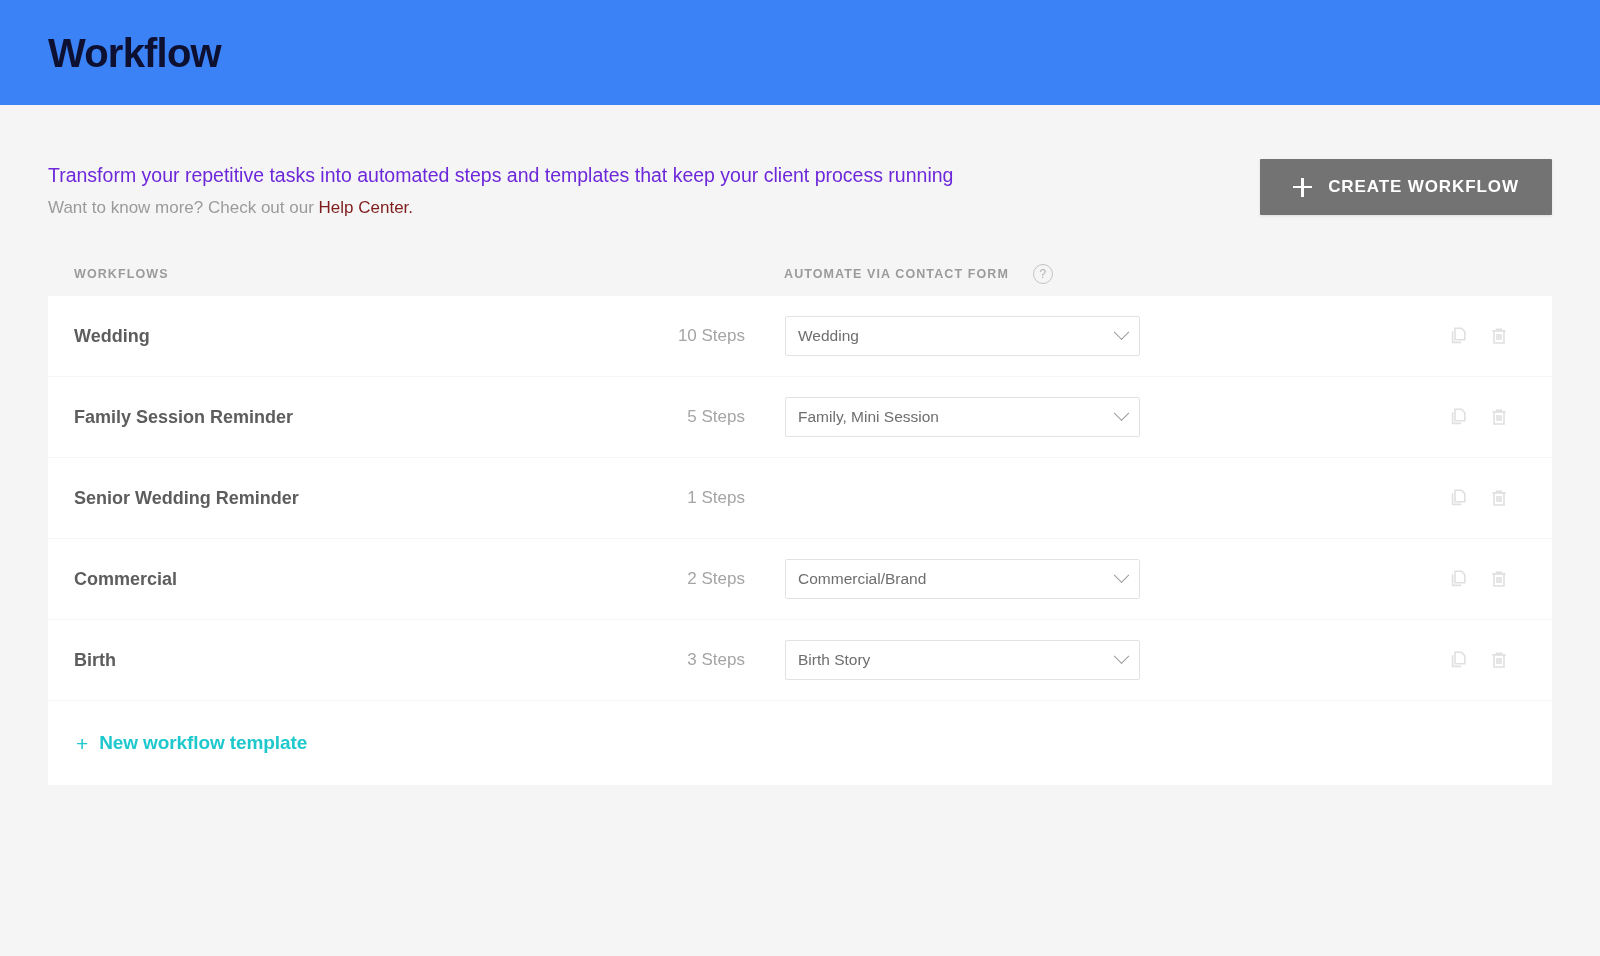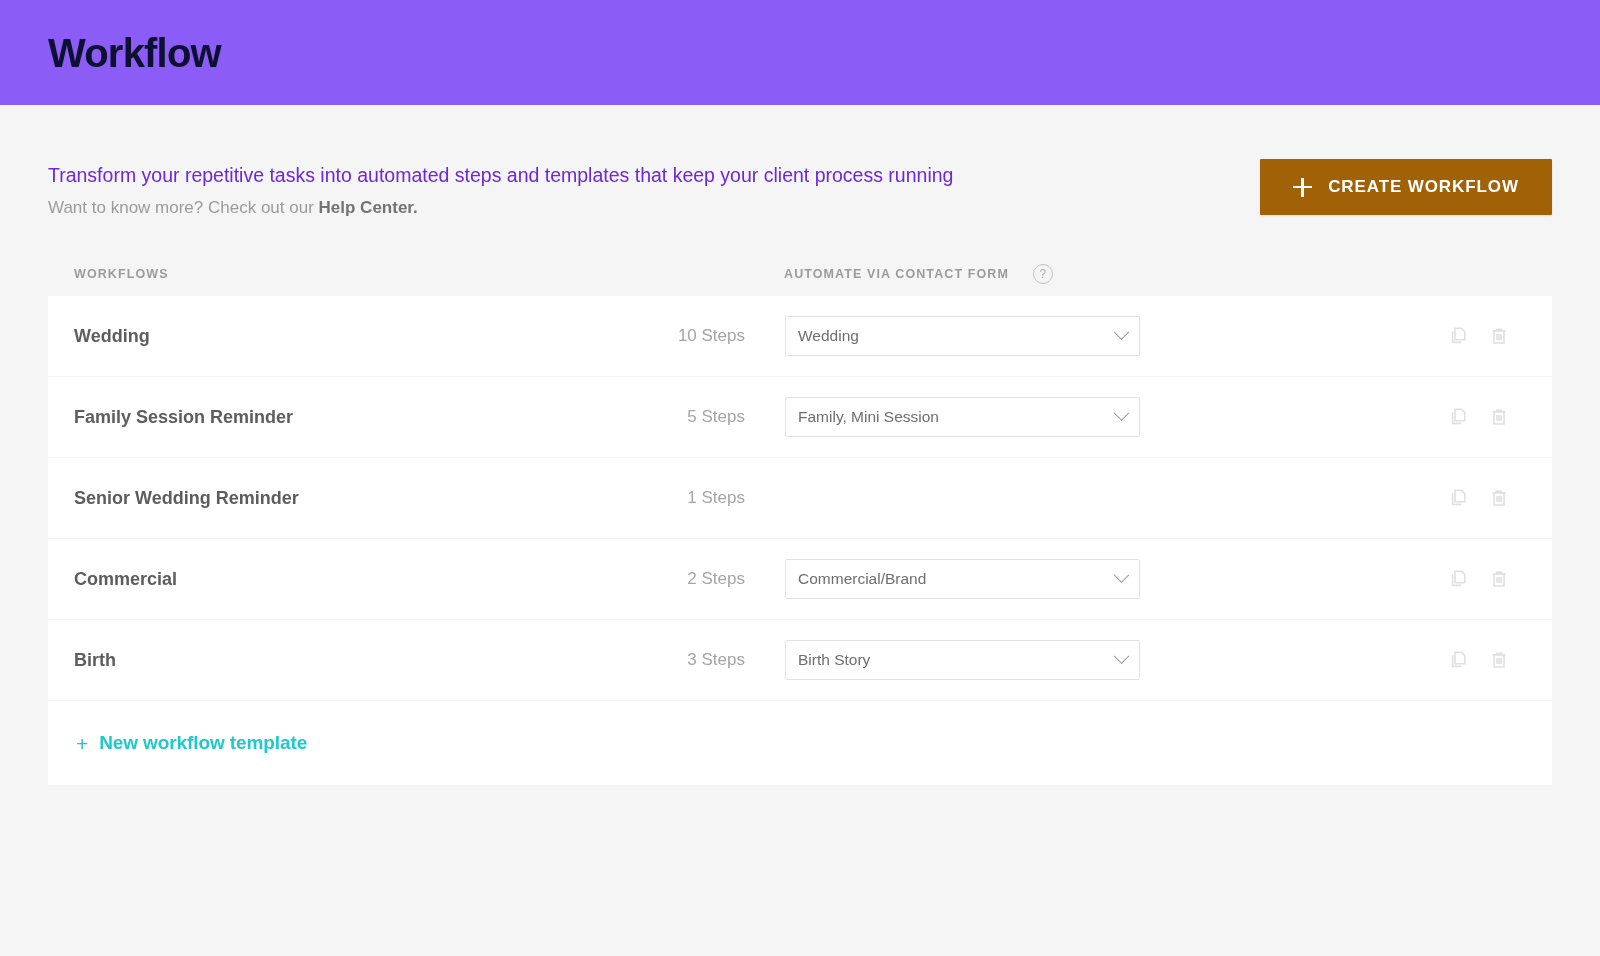--- a/index.html
+++ b/index.html
@@ -12,21 +12,21 @@
 
   body {
     font-family: "Liberation Sans", sans-serif;
     background: #f5f5f5;
     -webkit-font-smoothing: antialiased;
   }
 
   
   .page-header {
     height: 105px;
-    background: #8b5cf6;
+    background: #3b82f6;
     display: flex;
     align-items: center;
     padding-left: 48px;
   }
 
   .page-title {
     font-size: 40px;
     font-weight: bold;
     color: #0d1030;
     letter-spacing: -0.8px;
@@ -57,28 +57,28 @@
   }
 
   .intro-line-2 {
     font-size: 17px;
     color: #9b9b9b;
     margin-top: 7px;
     line-height: 1.4;
   }
 
   .help-link {
-    color: #737373;
-    font-weight: bold;
+    color: #7f1d1d;
+    font-weight: normal;
     text-decoration: none;
     cursor: pointer;
   }
 
   .create-btn {
-    background: #a16207;
+    background: #737373;
     border: none;
     color: #ffffff;
     font-family: "Liberation Sans", sans-serif;
     font-size: 17px;
     font-weight: bold;
     letter-spacing: 0.9px;
     height: 56px;
     width: 292px;
     display: flex;
     align-items: center;

